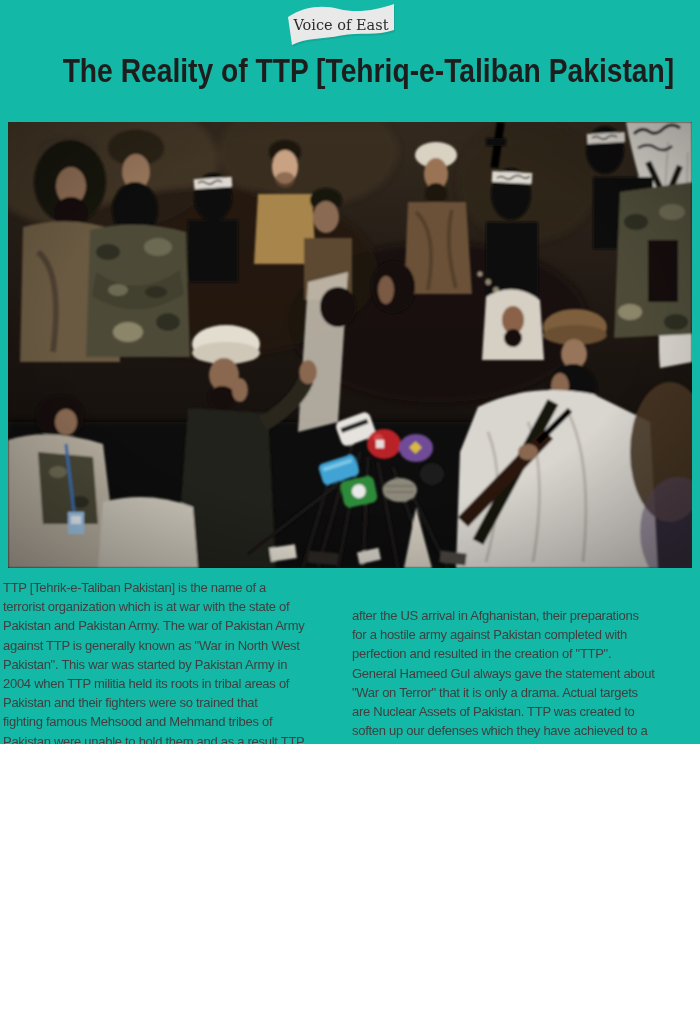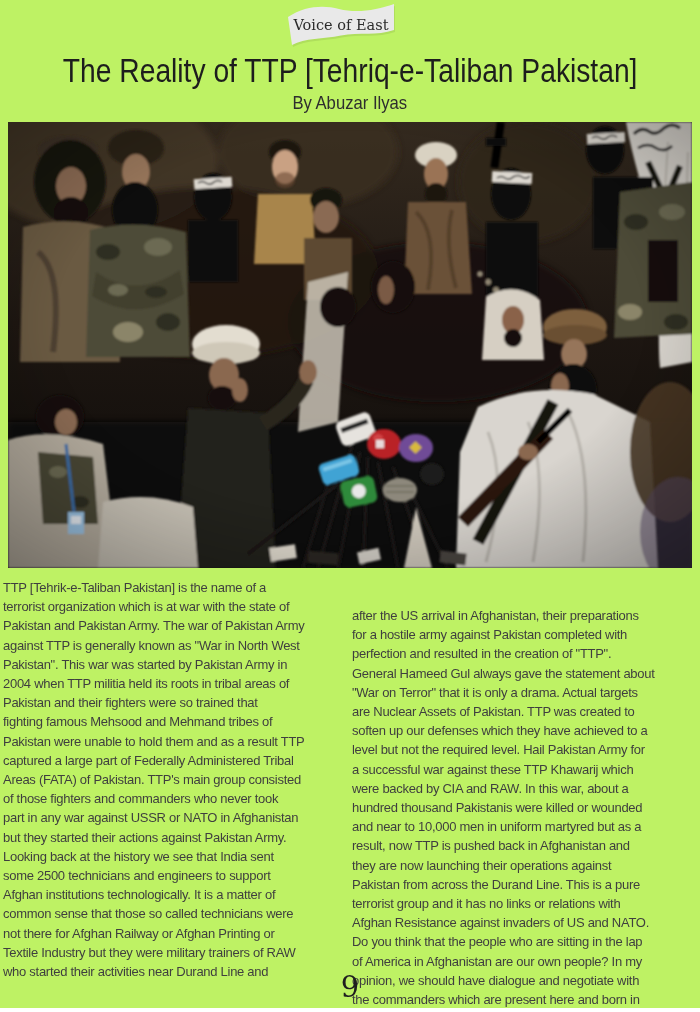--- a/index.html
+++ b/index.html
@@ -1,23 +1,23 @@
 <!DOCTYPE html>
 <html><head>
 <meta charset="utf-8">
 <style>
   html,body{margin:0;padding:0;background:#ffffff;}
-  .page{position:relative;width:700px;height:1008px;background:#bef264;overflow:hidden;
+  .page{position:relative;width:700px;height:744px;background:#14b8a6;overflow:hidden;
         font-family:"Liberation Sans","DejaVu Sans",sans-serif;}
 
   .banner{position:absolute;left:283px;top:2px;width:116px;height:46px;}
   .banner svg{display:block;width:100%;height:100%;}
 
   .title{position:absolute;top:49px;left:0;width:700px;margin:0;text-align:center;
-         font-weight:400;color:#1d1d1d;}
+         font-weight:700;color:#1d1d1d;}
   .title .squeeze{display:inline-block;font-size:34px;line-height:42px;
          transform:scaleX(0.83);transform-origin:50% 50%;white-space:nowrap;}
   .byline{position:absolute;top:92px;left:0;width:700px;text-align:center;color:#2e2e2e;}
   .byline .squeeze{display:inline-block;font-size:18.5px;line-height:22px;
          transform:scaleX(0.9);transform-origin:50% 50%;white-space:nowrap;}
 
   .photo{position:absolute;left:8px;top:122px;width:684px;height:446px;background:#17110c;}
   .photo svg{display:block;width:100%;height:100%;}
 
   .article{position:absolute;left:3px;top:578px;width:694px;display:flex;gap:9px;}
@@ -38,23 +38,20 @@
     <svg viewBox="0 0 116 46">
       <path d="M6,17 C23,6 41,5 57,9 C75,13.5 95,10 112,4 L112,30 C95,36 77,32 59,35.5 C41,39 23,38 10,45 Z" fill="#000000" opacity="0.08"></path>
       <path d="M5,15 C22,4 40,3 56,7 C74,11.5 94,8 111,2 L111,28 C94,34 76,30 58,33.5 C40,37 22,36 9,43 Z" fill="#e9e9e9"></path>
       <text x="58" y="27.5" text-anchor="middle" font-family="DejaVu Serif, Liberation Serif, serif" font-size="14.5" fill="#2b2b2b">Voice of East</text>
     </svg>
   </div>
 
   <h1 class="title">
     <span class="squeeze">The Reality of TTP [Tehriq-e-Taliban Pakistan]</span>
   </h1>
-  <div class="byline">
-    <span class="squeeze">By Abuzar Ilyas</span>
-  </div>
 
   <div class="photo">
     <svg viewBox="0 0 684 446" role="img" aria-label="Dark press-conference photograph: masked TTP militants wearing white script headbands and camouflage stand before a rocky wall, a white banner with black script hangs at the right, leaders in white robes and pakol caps sit in front with a rifle, and a cluster of red, purple, blue and green news microphones fills the foreground.">
       <defs>
         <linearGradient id="bgG" x1="0" y1="0" x2="0" y2="1">
           <stop offset="0" stop-color="#342a1f"></stop>
           <stop offset="0.45" stop-color="#1e1712"></stop>
           <stop offset="1" stop-color="#0c0a08"></stop>
         </linearGradient>
         <radialGradient id="vig" cx="0.5" cy="0.45" r="0.78">

